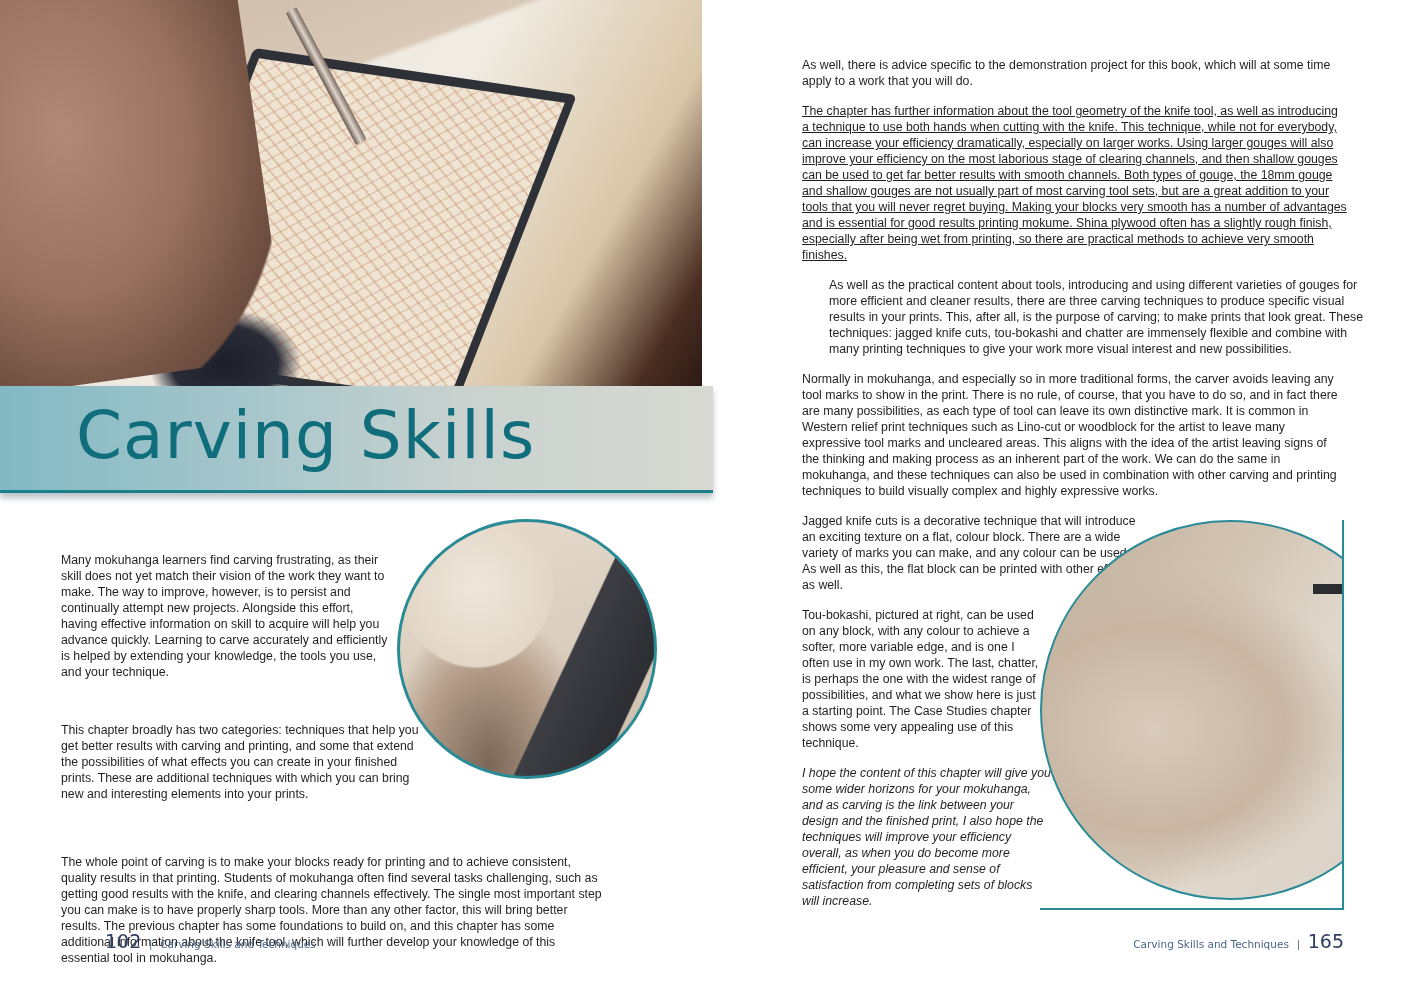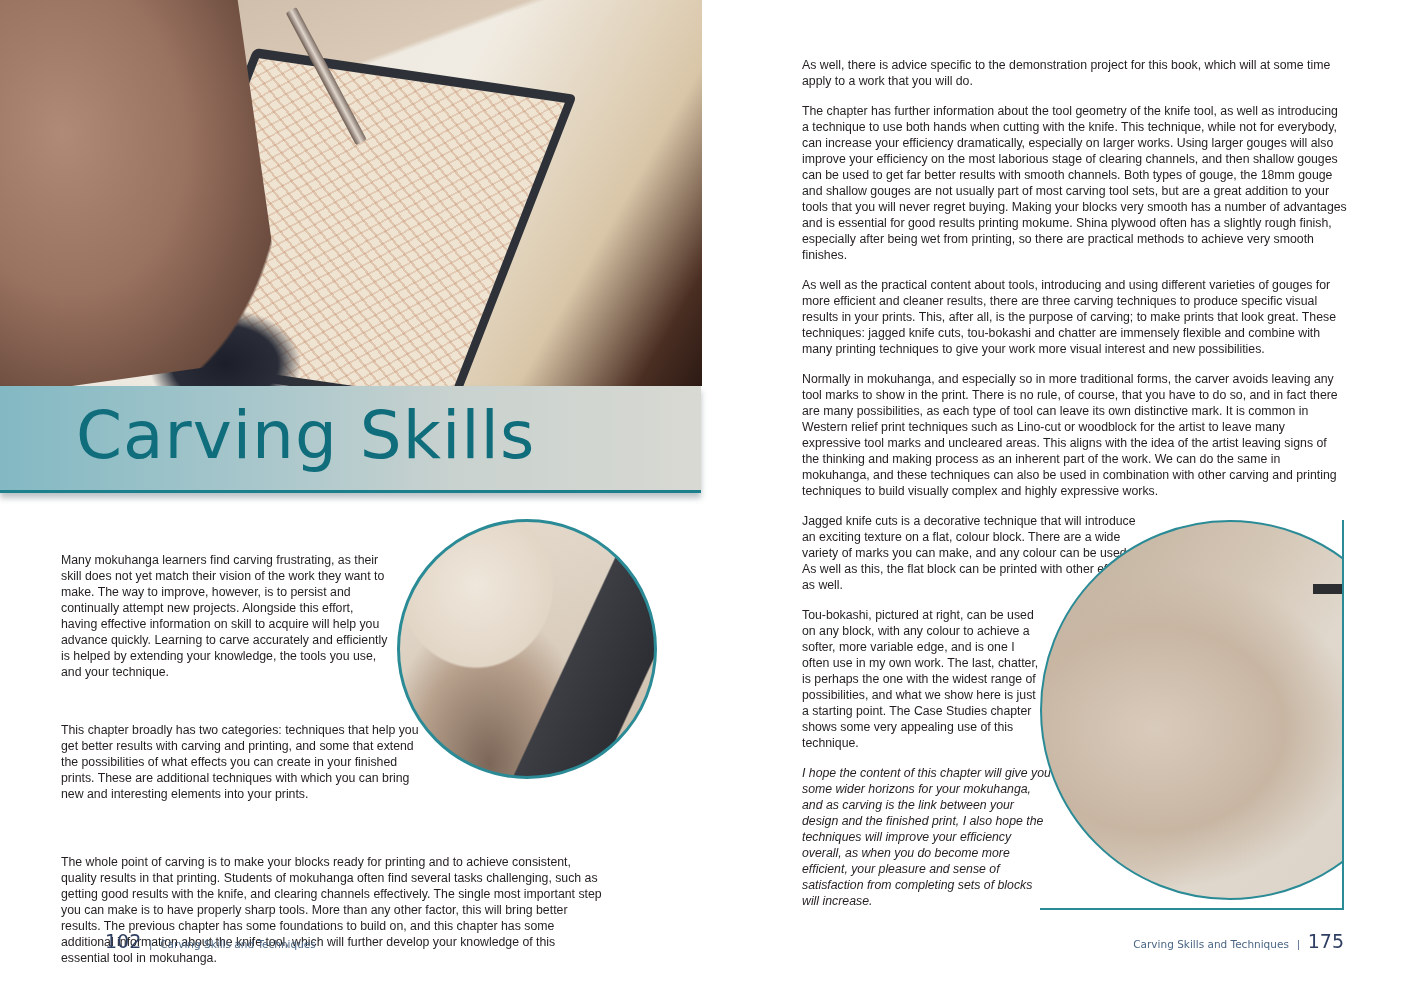--- a/index.html
+++ b/index.html
@@ -42,20 +42,21 @@
       position: absolute; left: 150px; top: 310px; width: 150px; height: 90px;
       background: radial-gradient(ellipse at 50% 60%, #1c1f2a 0%, #2a2d38 50%, transparent 72%);
     }
 
     
     .banner {
       position: absolute; left: 0; top: 386px; width: 701px; height: 104px;
       background: linear-gradient(90deg, #83b9c3 0%, #a6c6cb 35%, #c9d2cf 65%, #d8d9d2 100%);
       border-bottom: 3px solid #1c7f8c;
       box-shadow: 0 5px 6px rgba(60,80,90,0.35);
+      padding-left: 12px;
     }
     .banner-title {
       position: absolute; left: 76px; top: 4px; margin: 0;
       font-family: "DejaVu Sans", sans-serif; font-weight: normal;
       font-size: 66px; letter-spacing: 1px; color: #106d7c; line-height: 92px;
     }
 
     
     .section-heading {
       position: absolute; left: 61px; top: 524px; margin: 0;
@@ -76,22 +77,22 @@
       background:
         linear-gradient(115deg, transparent 62%, #3c3e43 62.5%, #2c2e33 85%, transparent 85.5%),
         radial-gradient(ellipse at 30% 25%, #efe7dc 0%, #e2d6c6 30%, transparent 31%),
         radial-gradient(ellipse at 35% 95%, #7b6658 0%, #b69f8b 30%, transparent 45%),
         linear-gradient(160deg, #e6dccf 0%, #d8cbbb 60%, #c9b8a5 100%);
     }
 
     
     .rp { position: absolute; left: 99px; }
     .rp1 { top: 57px; width: 545px; }
-    .rp2 { top: 103px; width: 545px; }
-    .rp3 { top: 277px; width: 545px; }
+    .rp2 { top: 103px; width: 545px; text-decoration: underline; }
+    .rp3 { top: 277px; width: 545px; margin-left: 27px; }
     .rp4 { top: 371px; width: 545px; }
     .rp5 { top: 513px; width: 345px; }
     .rp6 { top: 607px; width: 240px; }
     .rp7 { top: 765px; width: 250px; font-style: italic; }
     .italic { }
 
     .circle-right-wrap {
       position: absolute; left: 337px; top: 520px; width: 304px; height: 390px; overflow: hidden;
     }
     .circle-right {
@@ -157,15 +158,15 @@
 
   <div class="circle-right-wrap">
     <div class="circle-right"></div>
     <div class="clip-edge-right"></div>
     <div class="clip-edge-bottom"></div>
   </div>
 
   <div class="footer footer-right">
     <span class="running-head">Carving Skills and Techniques</span>
     <span class="sep">|</span>
-    <span class="folio">175</span>
+    <span class="folio">165</span>
   </div>
 </div>
 
 </body></html>

